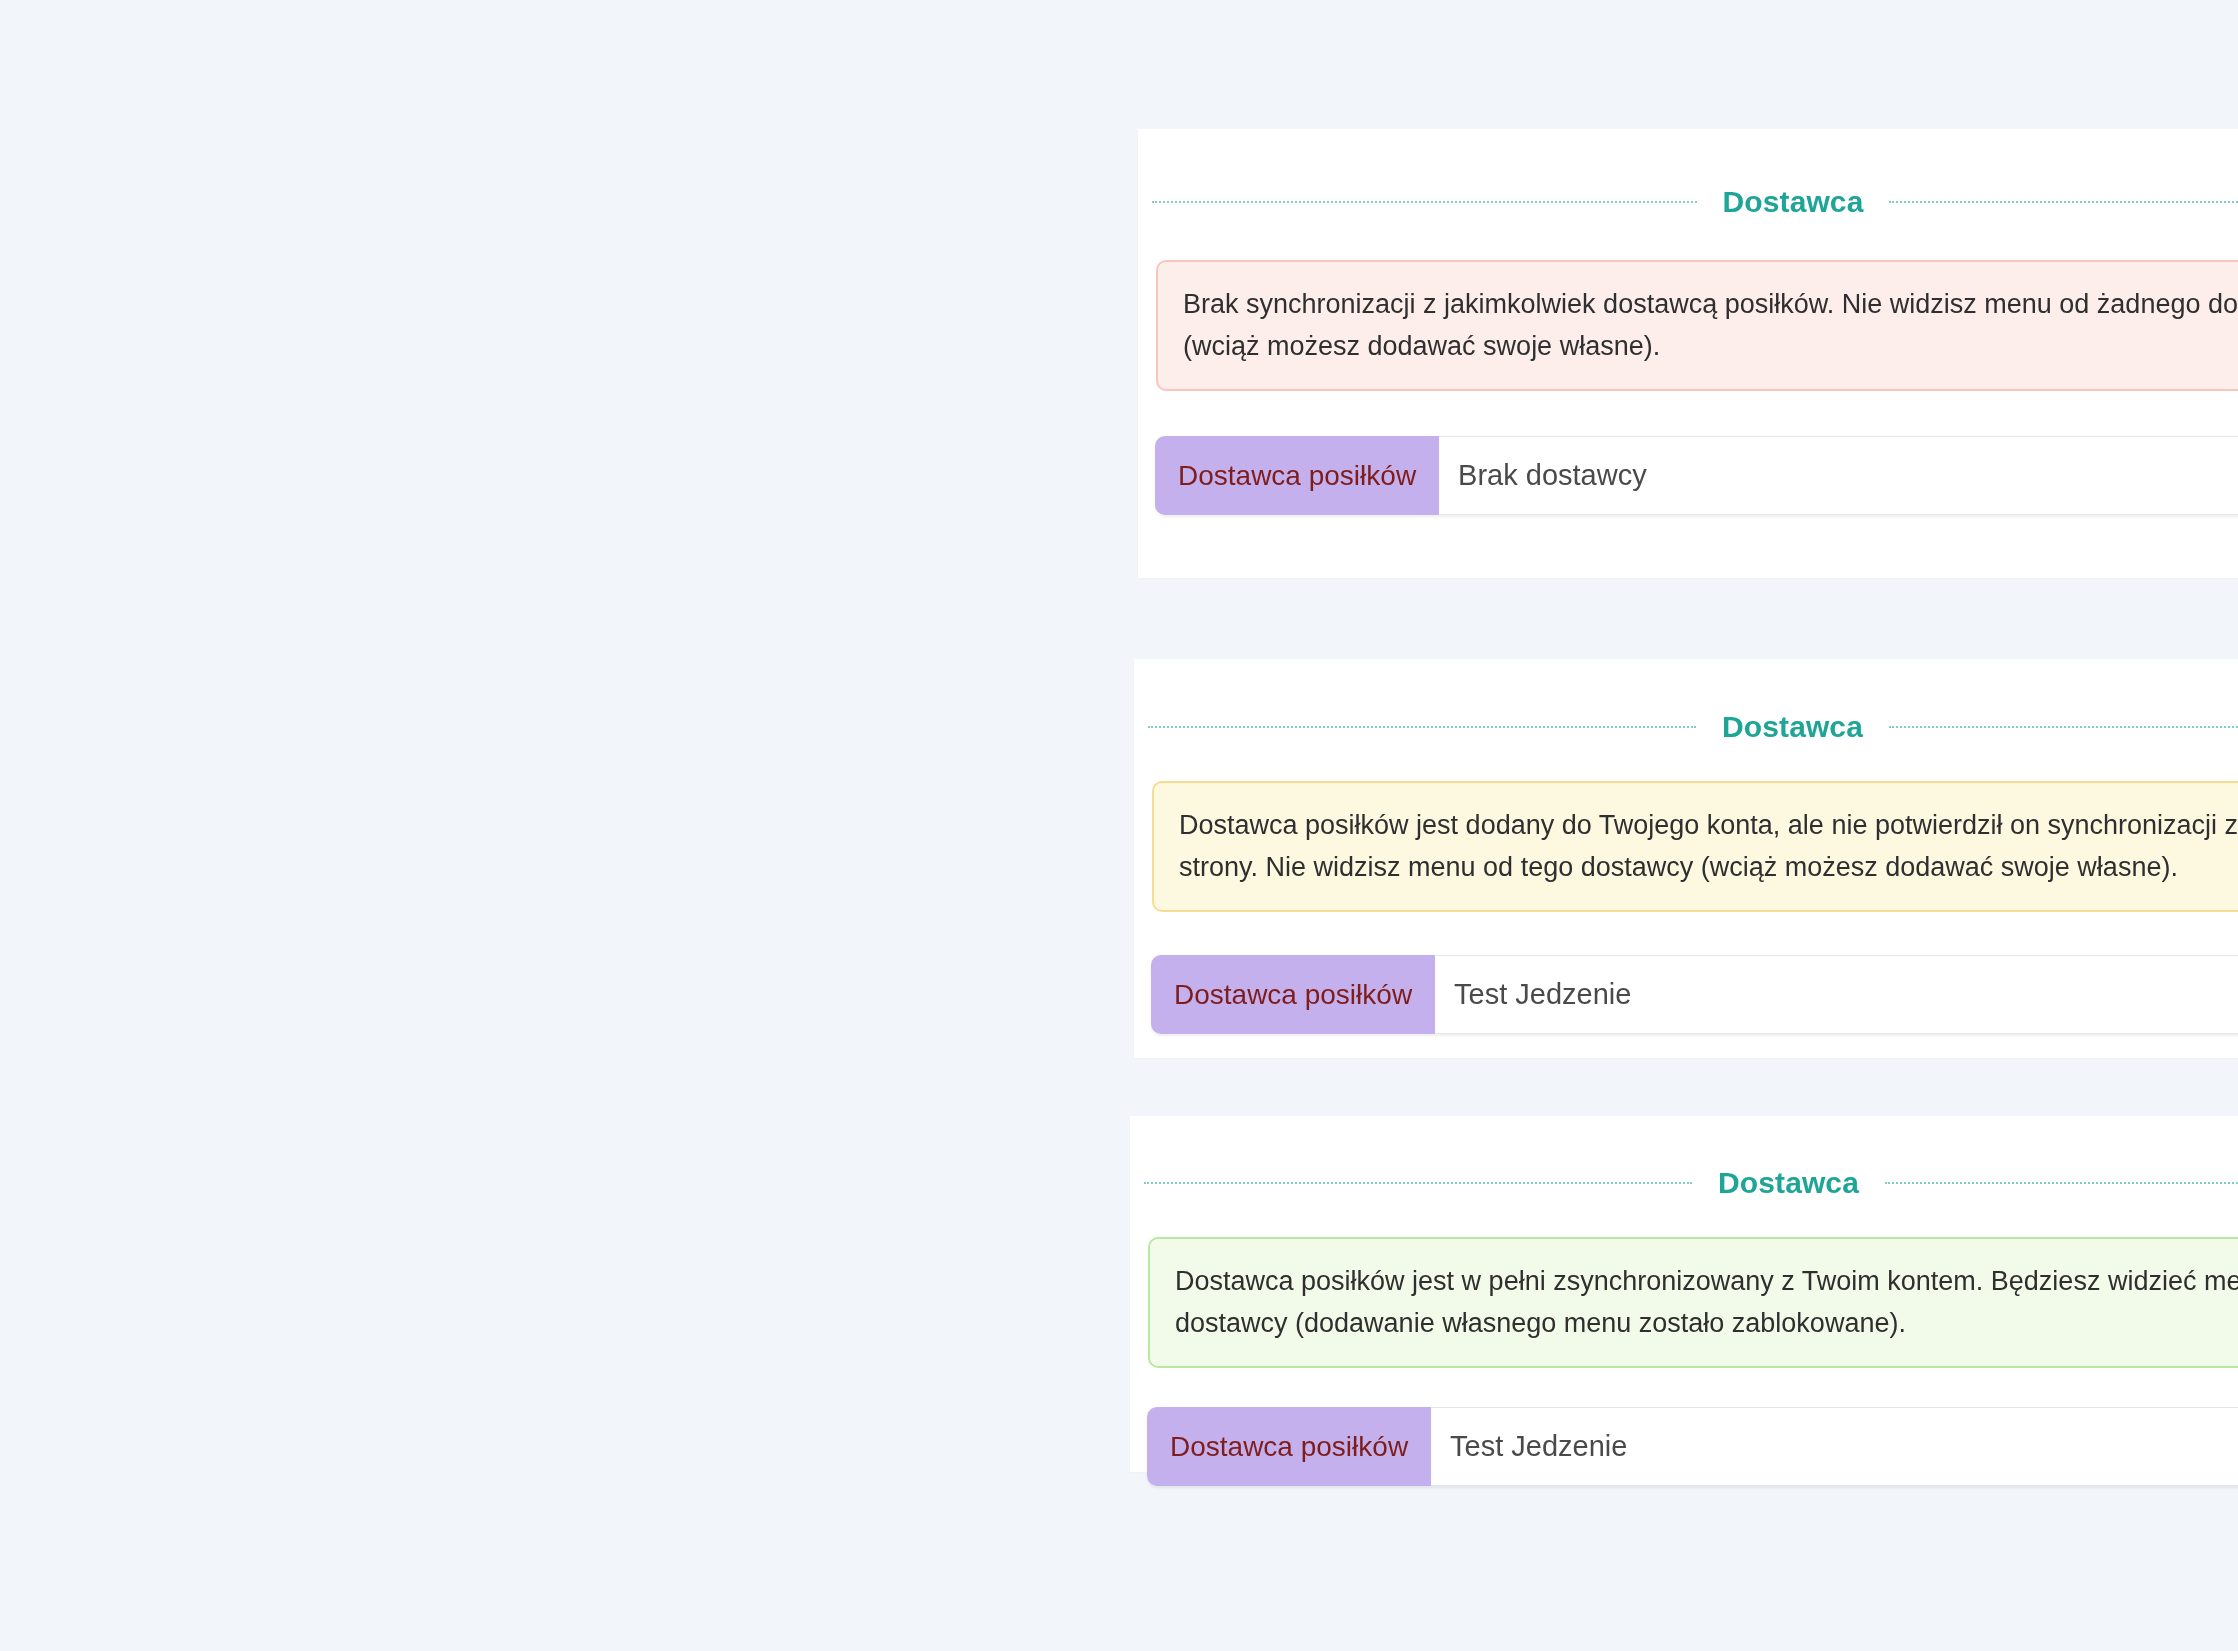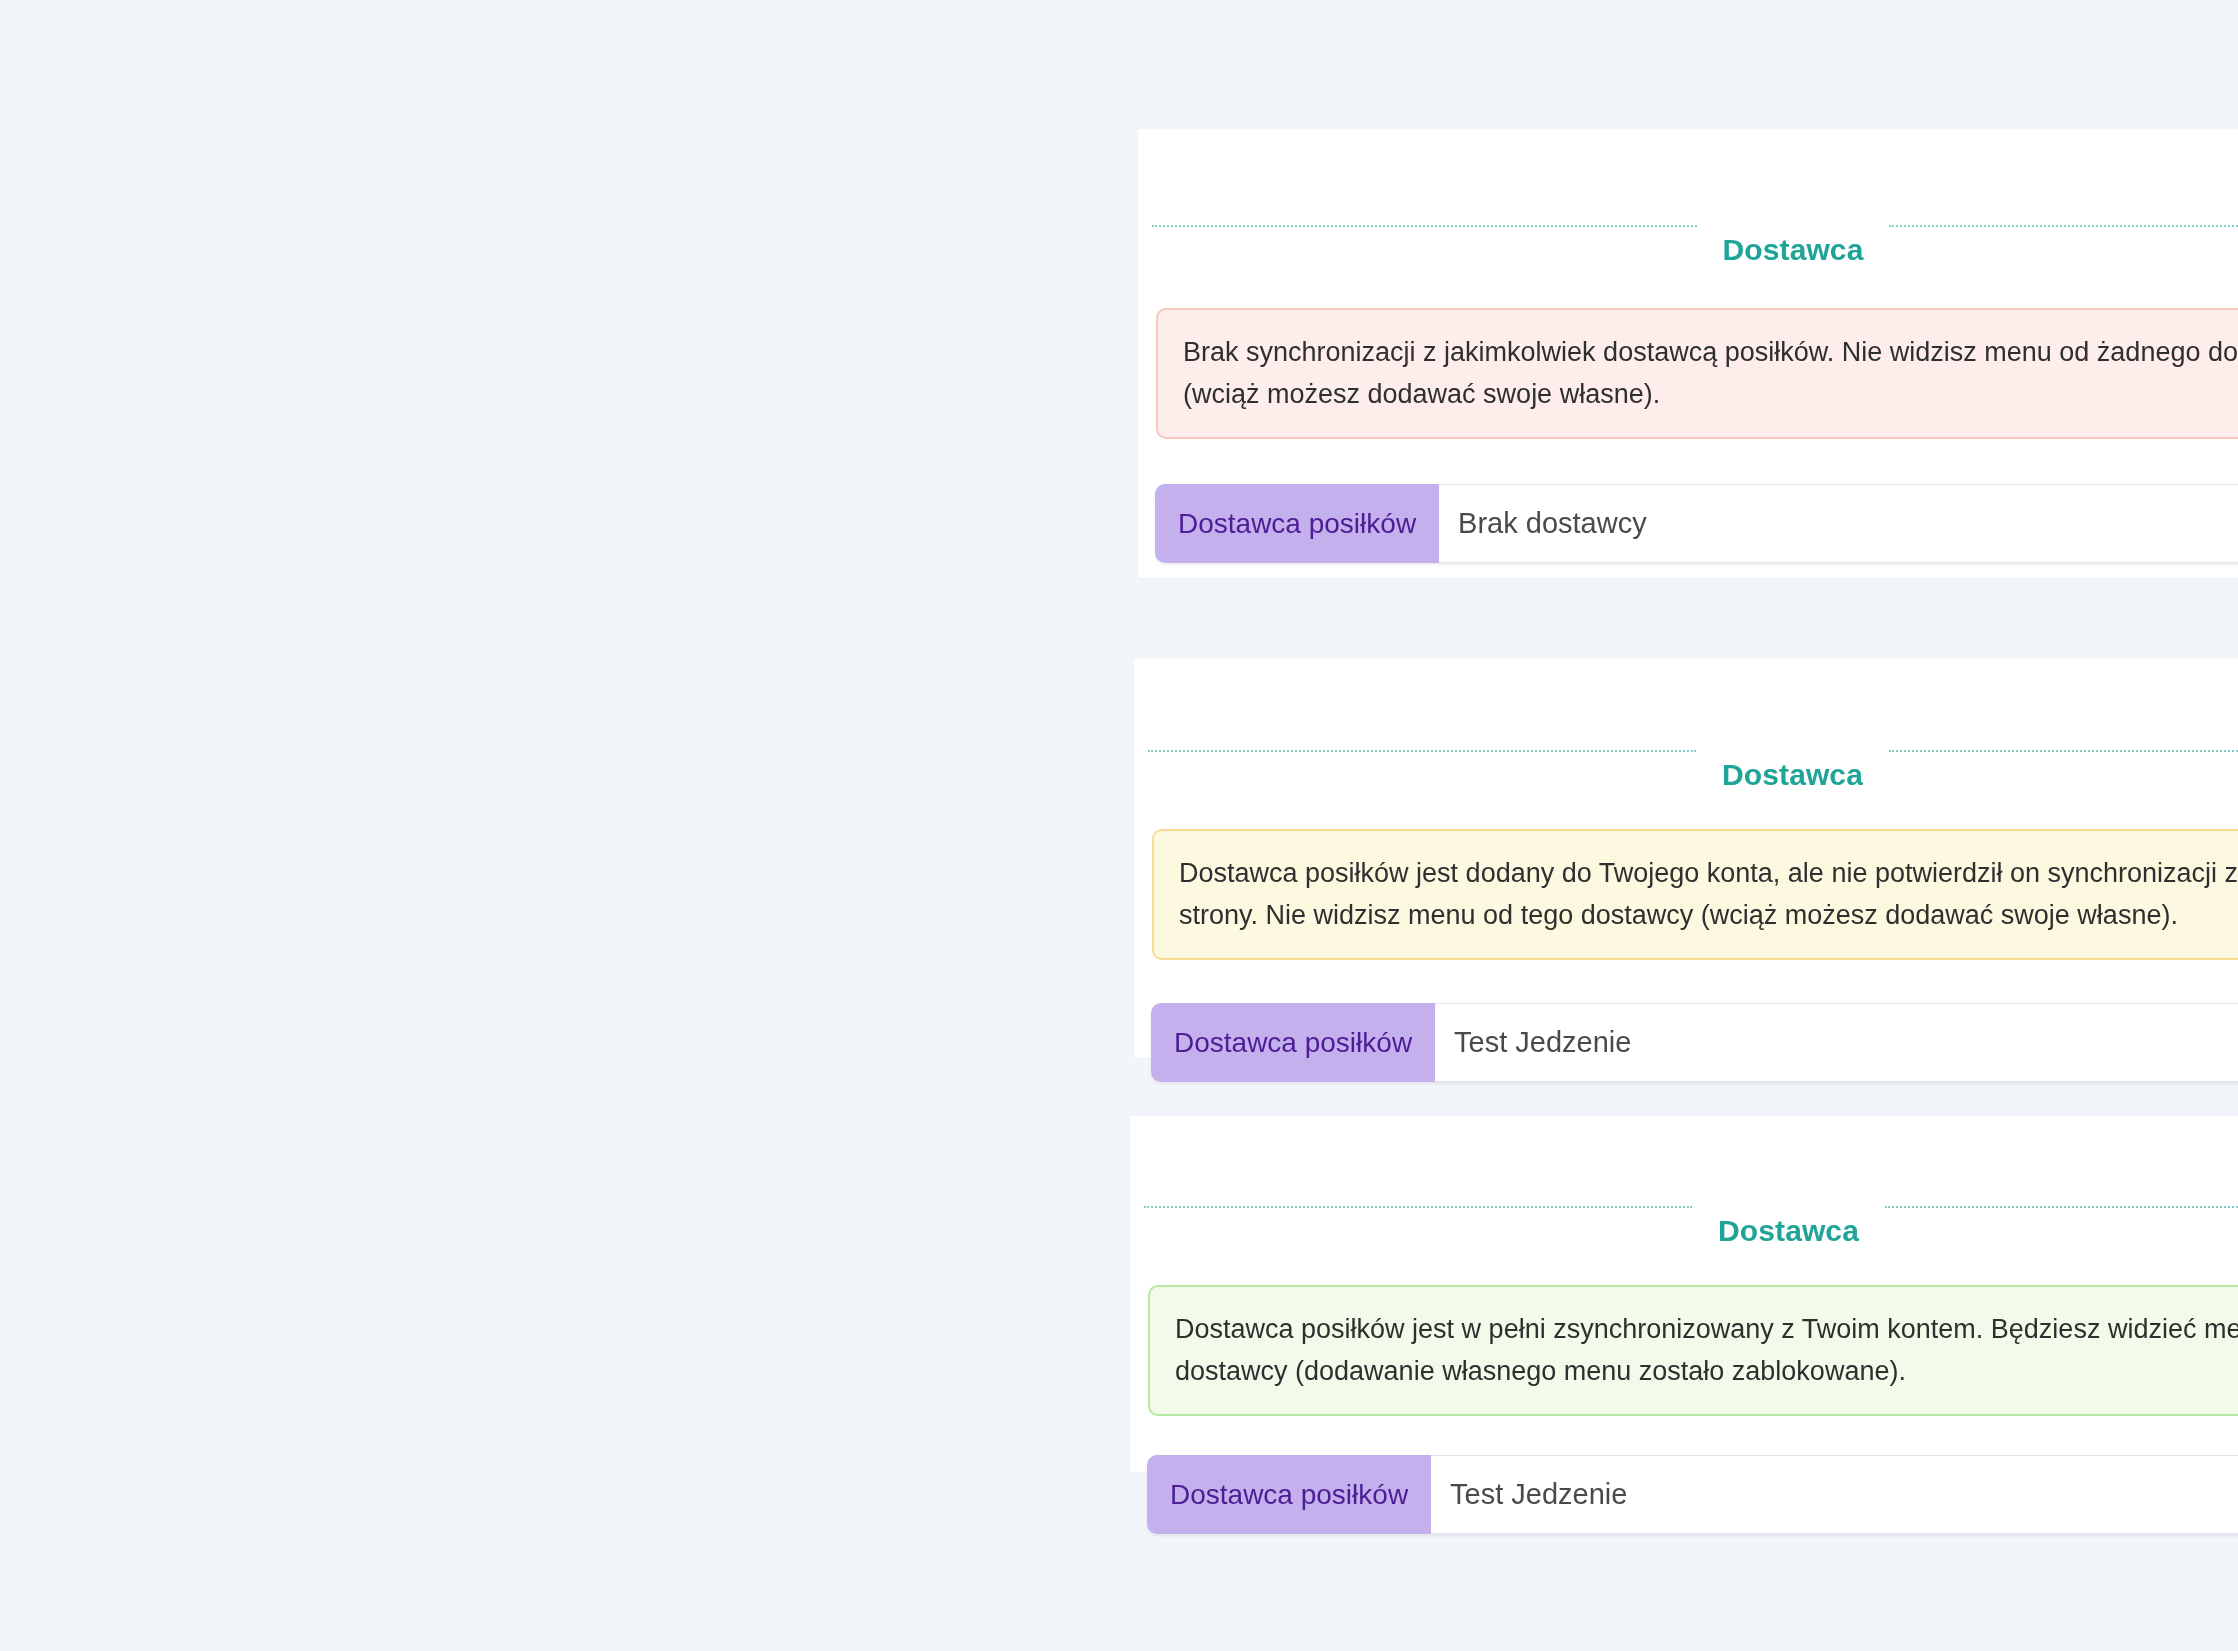--- a/index.html
+++ b/index.html
@@ -33,21 +33,20 @@
   }
   .legend-title{
     flex:0 0 auto;
     color:#1fa597;
     font-size:30px;
     font-weight:700;
     letter-spacing:0.1px;
     padding:0 26px;
     white-space:nowrap;
     line-height:1;
-    margin-top:48px;
   }
   
   .alert{
     box-sizing:border-box;
     border-radius:9.9px;
     border-width:2.2px;
     border-style:solid;
     padding:20.6px 25px 21.5px 25px;
     font-size:27px;
     line-height:1.58;
@@ -62,21 +61,21 @@
     display:flex;
     align-items:stretch;
     height:79px;
     border-radius:9.9px;
     overflow:hidden;
     box-shadow:0 1.3px 2.7px rgba(0,0,0,0.07);
     background:#fff;
   }
   .ig-prefix{
     background:#c4b0ec;
-    color:#4c1d95;
+    color:#7f1d1d;
     font-size:28px;
     display:flex;
     align-items:center;
     padding:0 23px;
     white-space:nowrap;
     box-sizing:border-box;
   }
   .ig-field{
     flex:1 1 auto;
     background:#ffffff;

